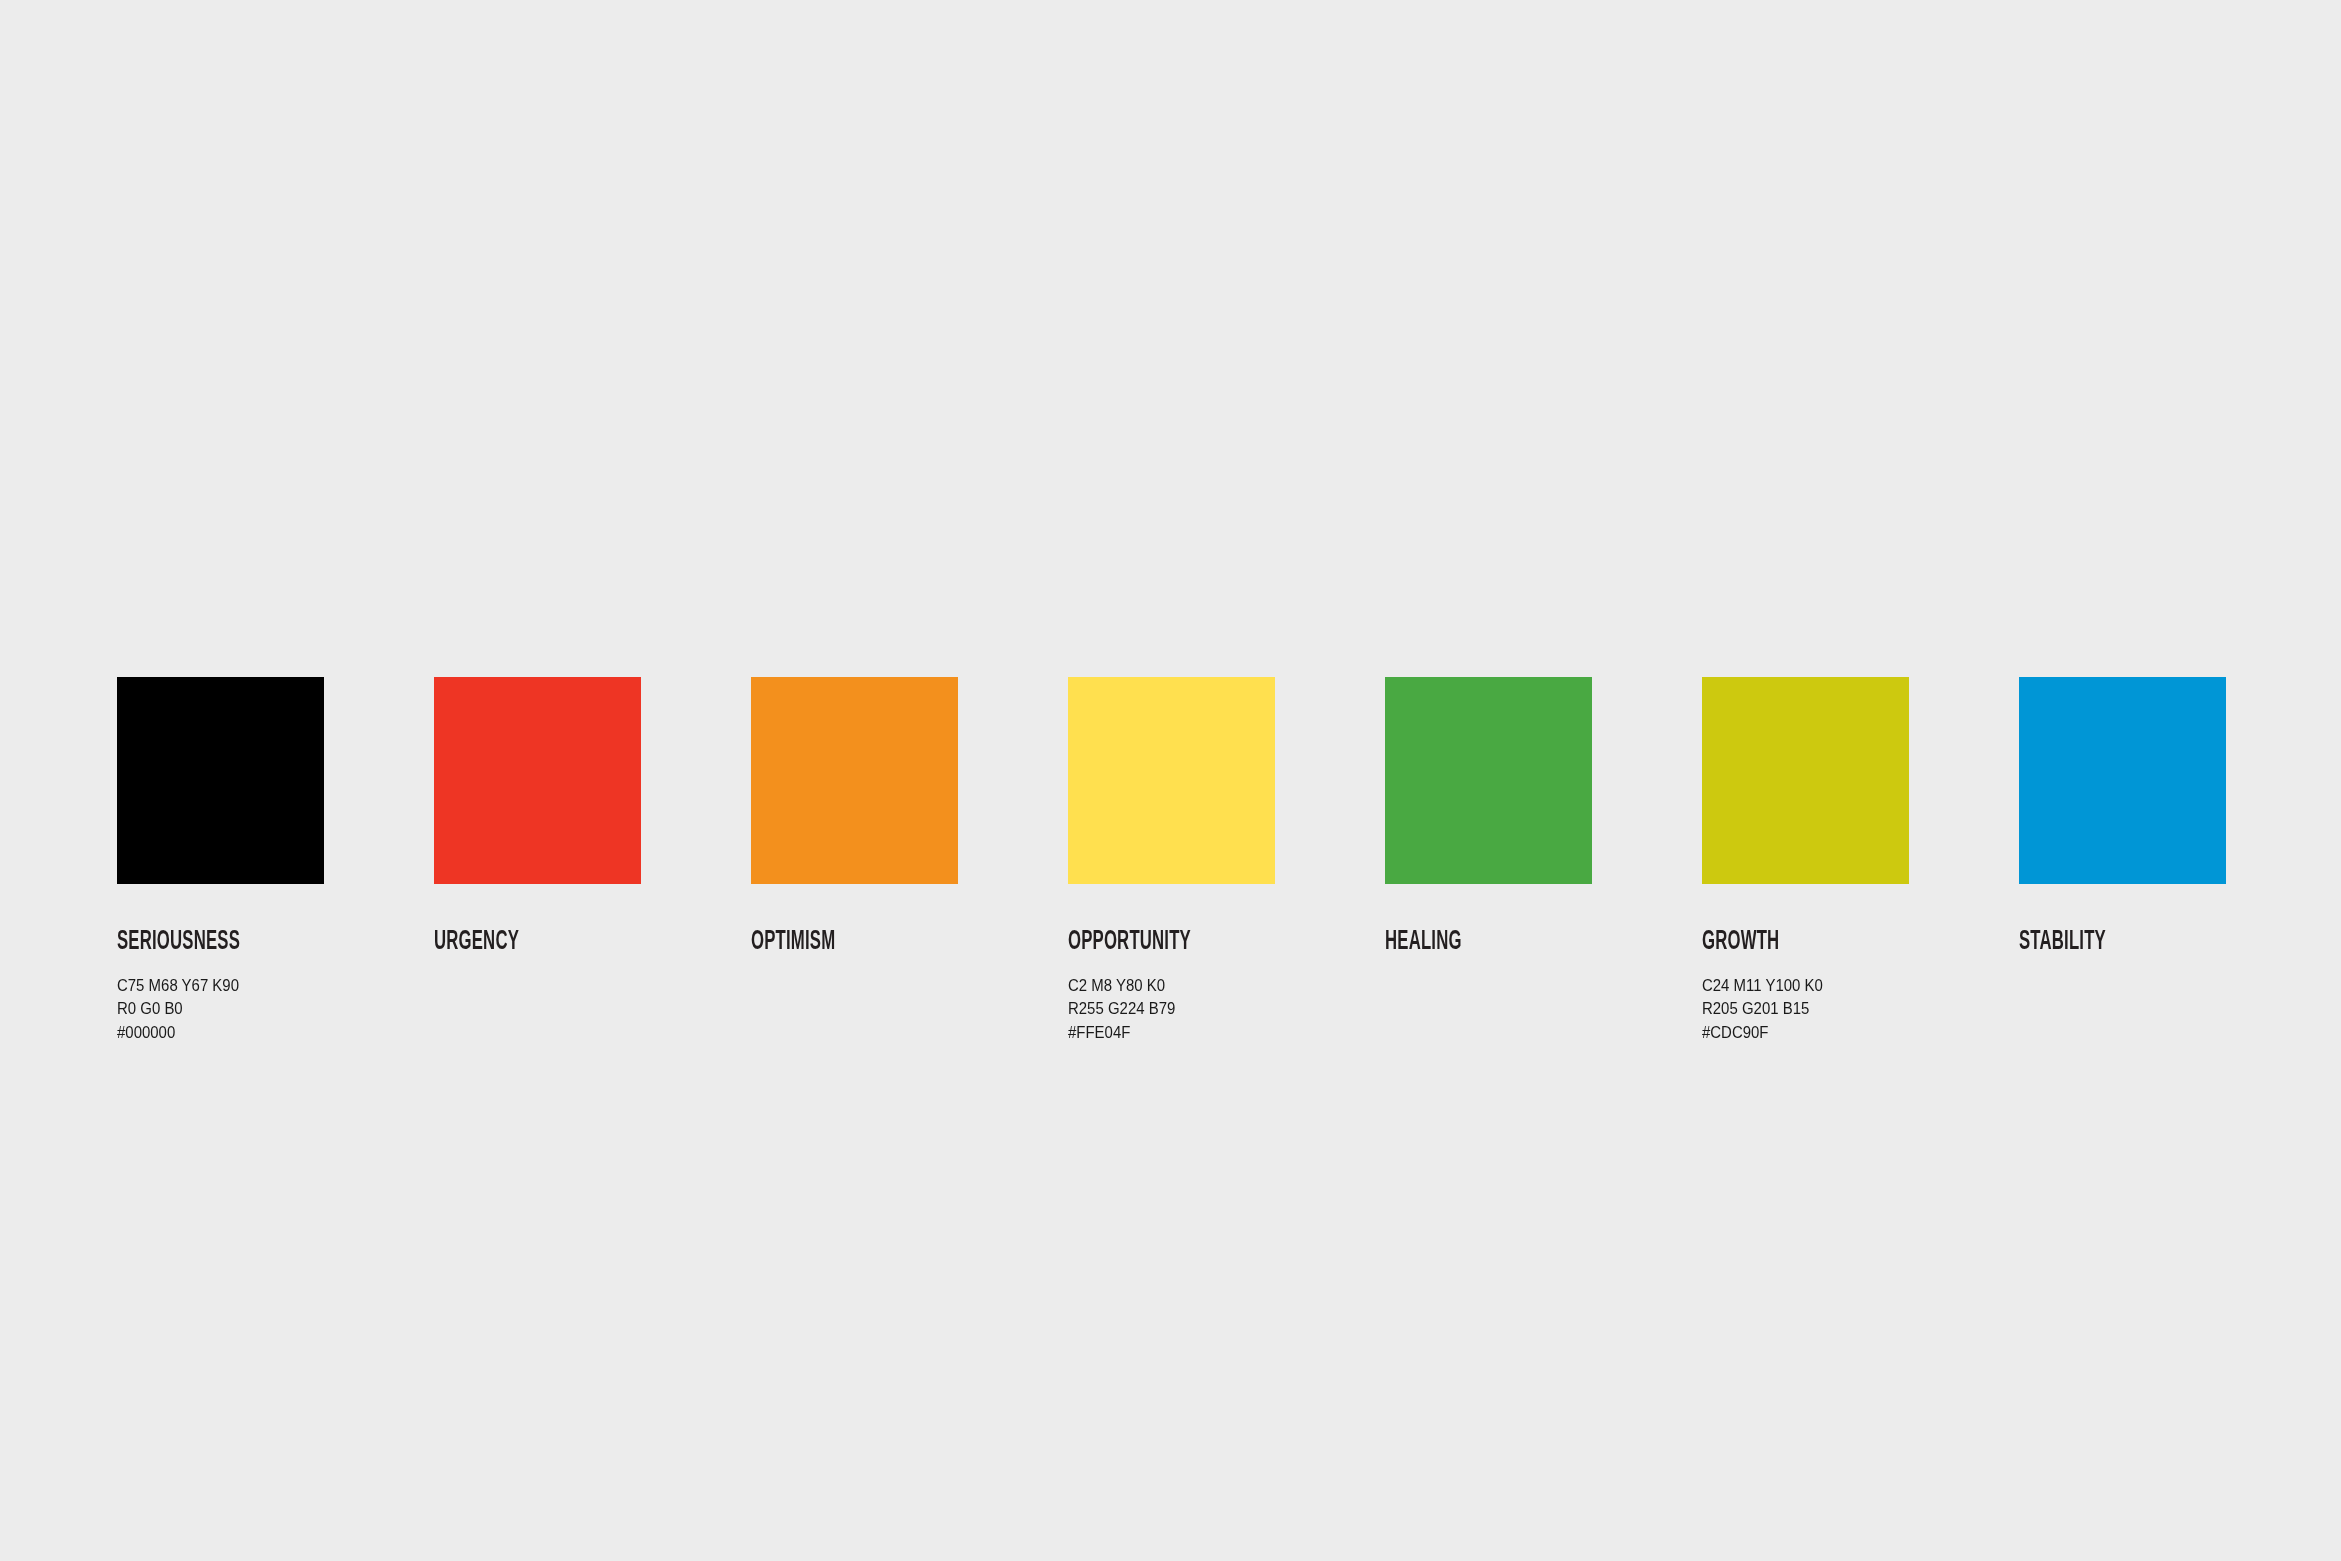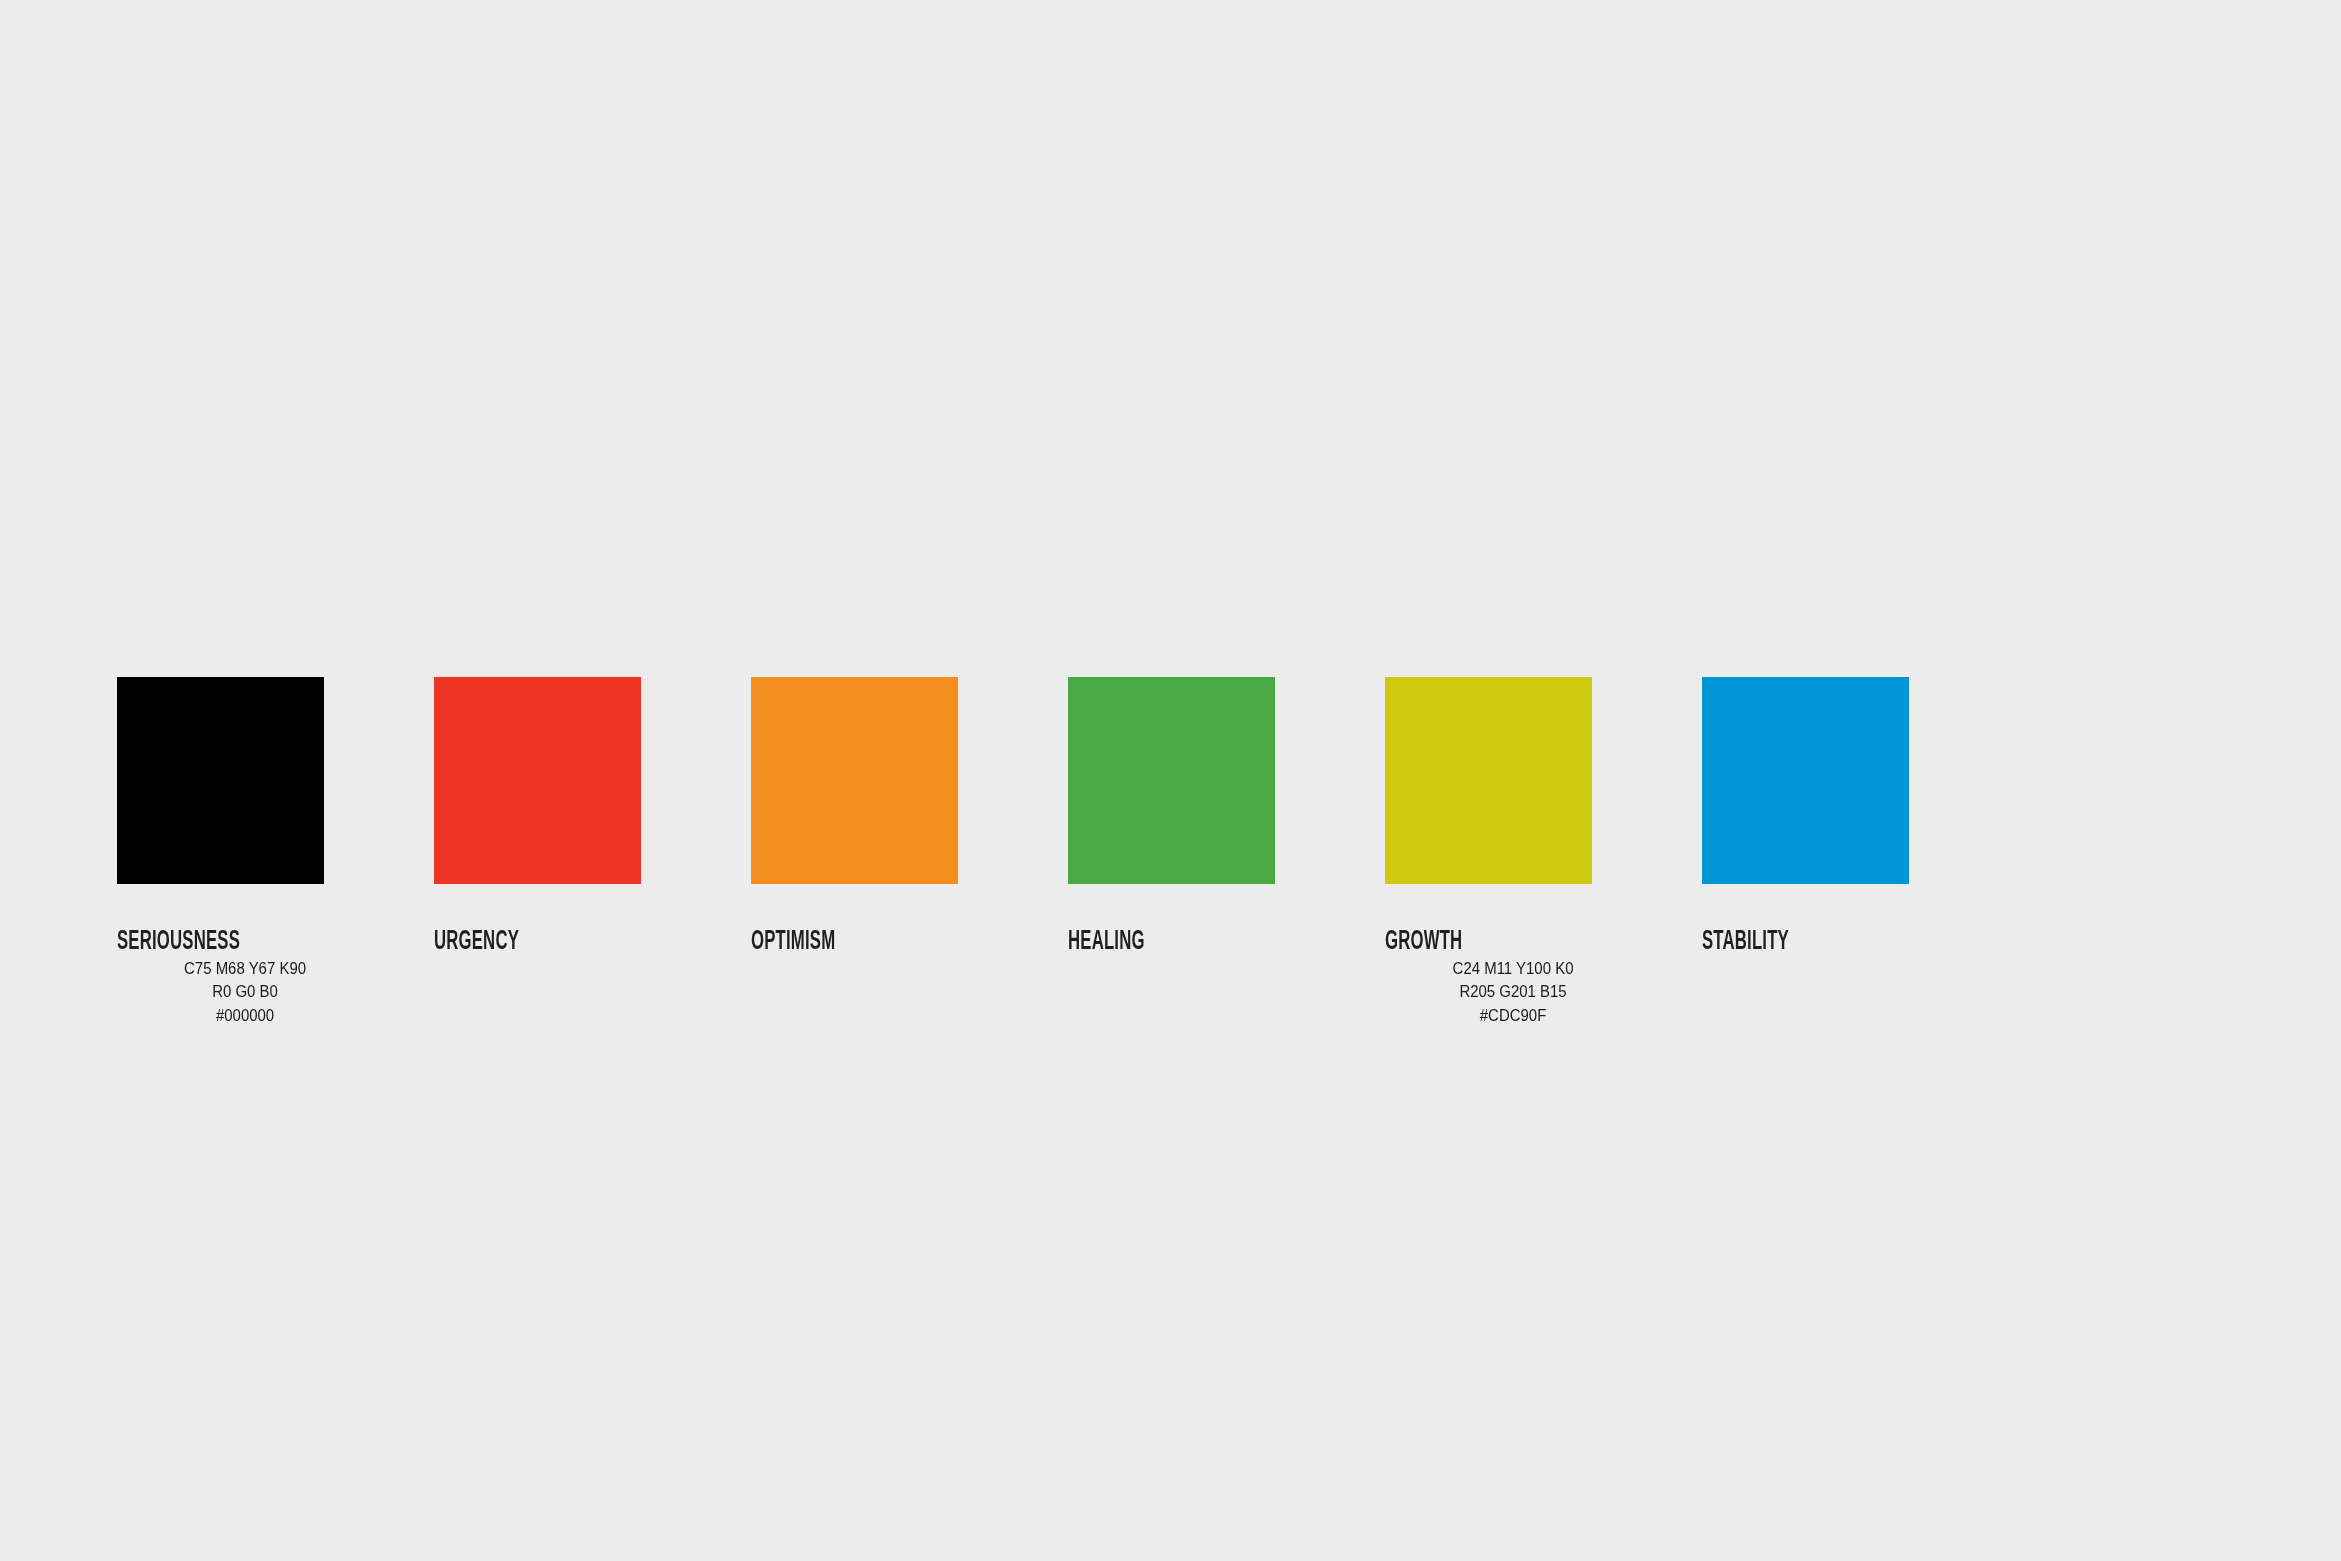--- a/index.html
+++ b/index.html
@@ -56,22 +56,21 @@
     font-size: 27px;
     line-height: 27px;
     letter-spacing: 0.3px;
     color: #231F20;
     transform: scaleX(0.62);
     transform-origin: left top;
     white-space: nowrap;
   }
 
   .swatch-specs {
-    margin-top: 3px;
-    text-align: center;
+    margin-top: 20px;
   }
 
   .spec-line {
     display: block;
     font-family: "Liberation Sans", sans-serif;
     font-weight: 400;
     font-size: 17px;
     line-height: 23.4px;
     color: #1A1A1A;
     transform: scaleX(0.88);
@@ -101,20 +100,31 @@
           <span class="swatch-name">URGENCY</span>
         </div>
       </div>
       <div class="swatch-cell">
         <div class="swatch-chip" style="background: rgb(243, 144, 29);"></div>
         <div class="swatch-caption">
           <span class="swatch-name">OPTIMISM</span>
         </div>
       </div>
       <div class="swatch-cell">
+        <div class="swatch-chip" style="background: rgb(255, 224, 79);"></div>
+        <div class="swatch-caption">
+          <span class="swatch-name">OPPORTUNITY</span>
+          <div class="swatch-specs">
+            <span class="spec-line">C2 M8 Y80 K0</span>
+            <span class="spec-line">R255 G224 B79</span>
+            <span class="spec-line">#FFE04F</span>
+          </div>
+        </div>
+      </div>
+      <div class="swatch-cell">
         <div class="swatch-chip" style="background: rgb(73, 169, 66);"></div>
         <div class="swatch-caption">
           <span class="swatch-name">HEALING</span>
         </div>
       </div>
       <div class="swatch-cell">
         <div class="swatch-chip" style="background: rgb(205, 201, 15);"></div>
         <div class="swatch-caption">
           <span class="swatch-name">GROWTH</span>
           <div class="swatch-specs">

